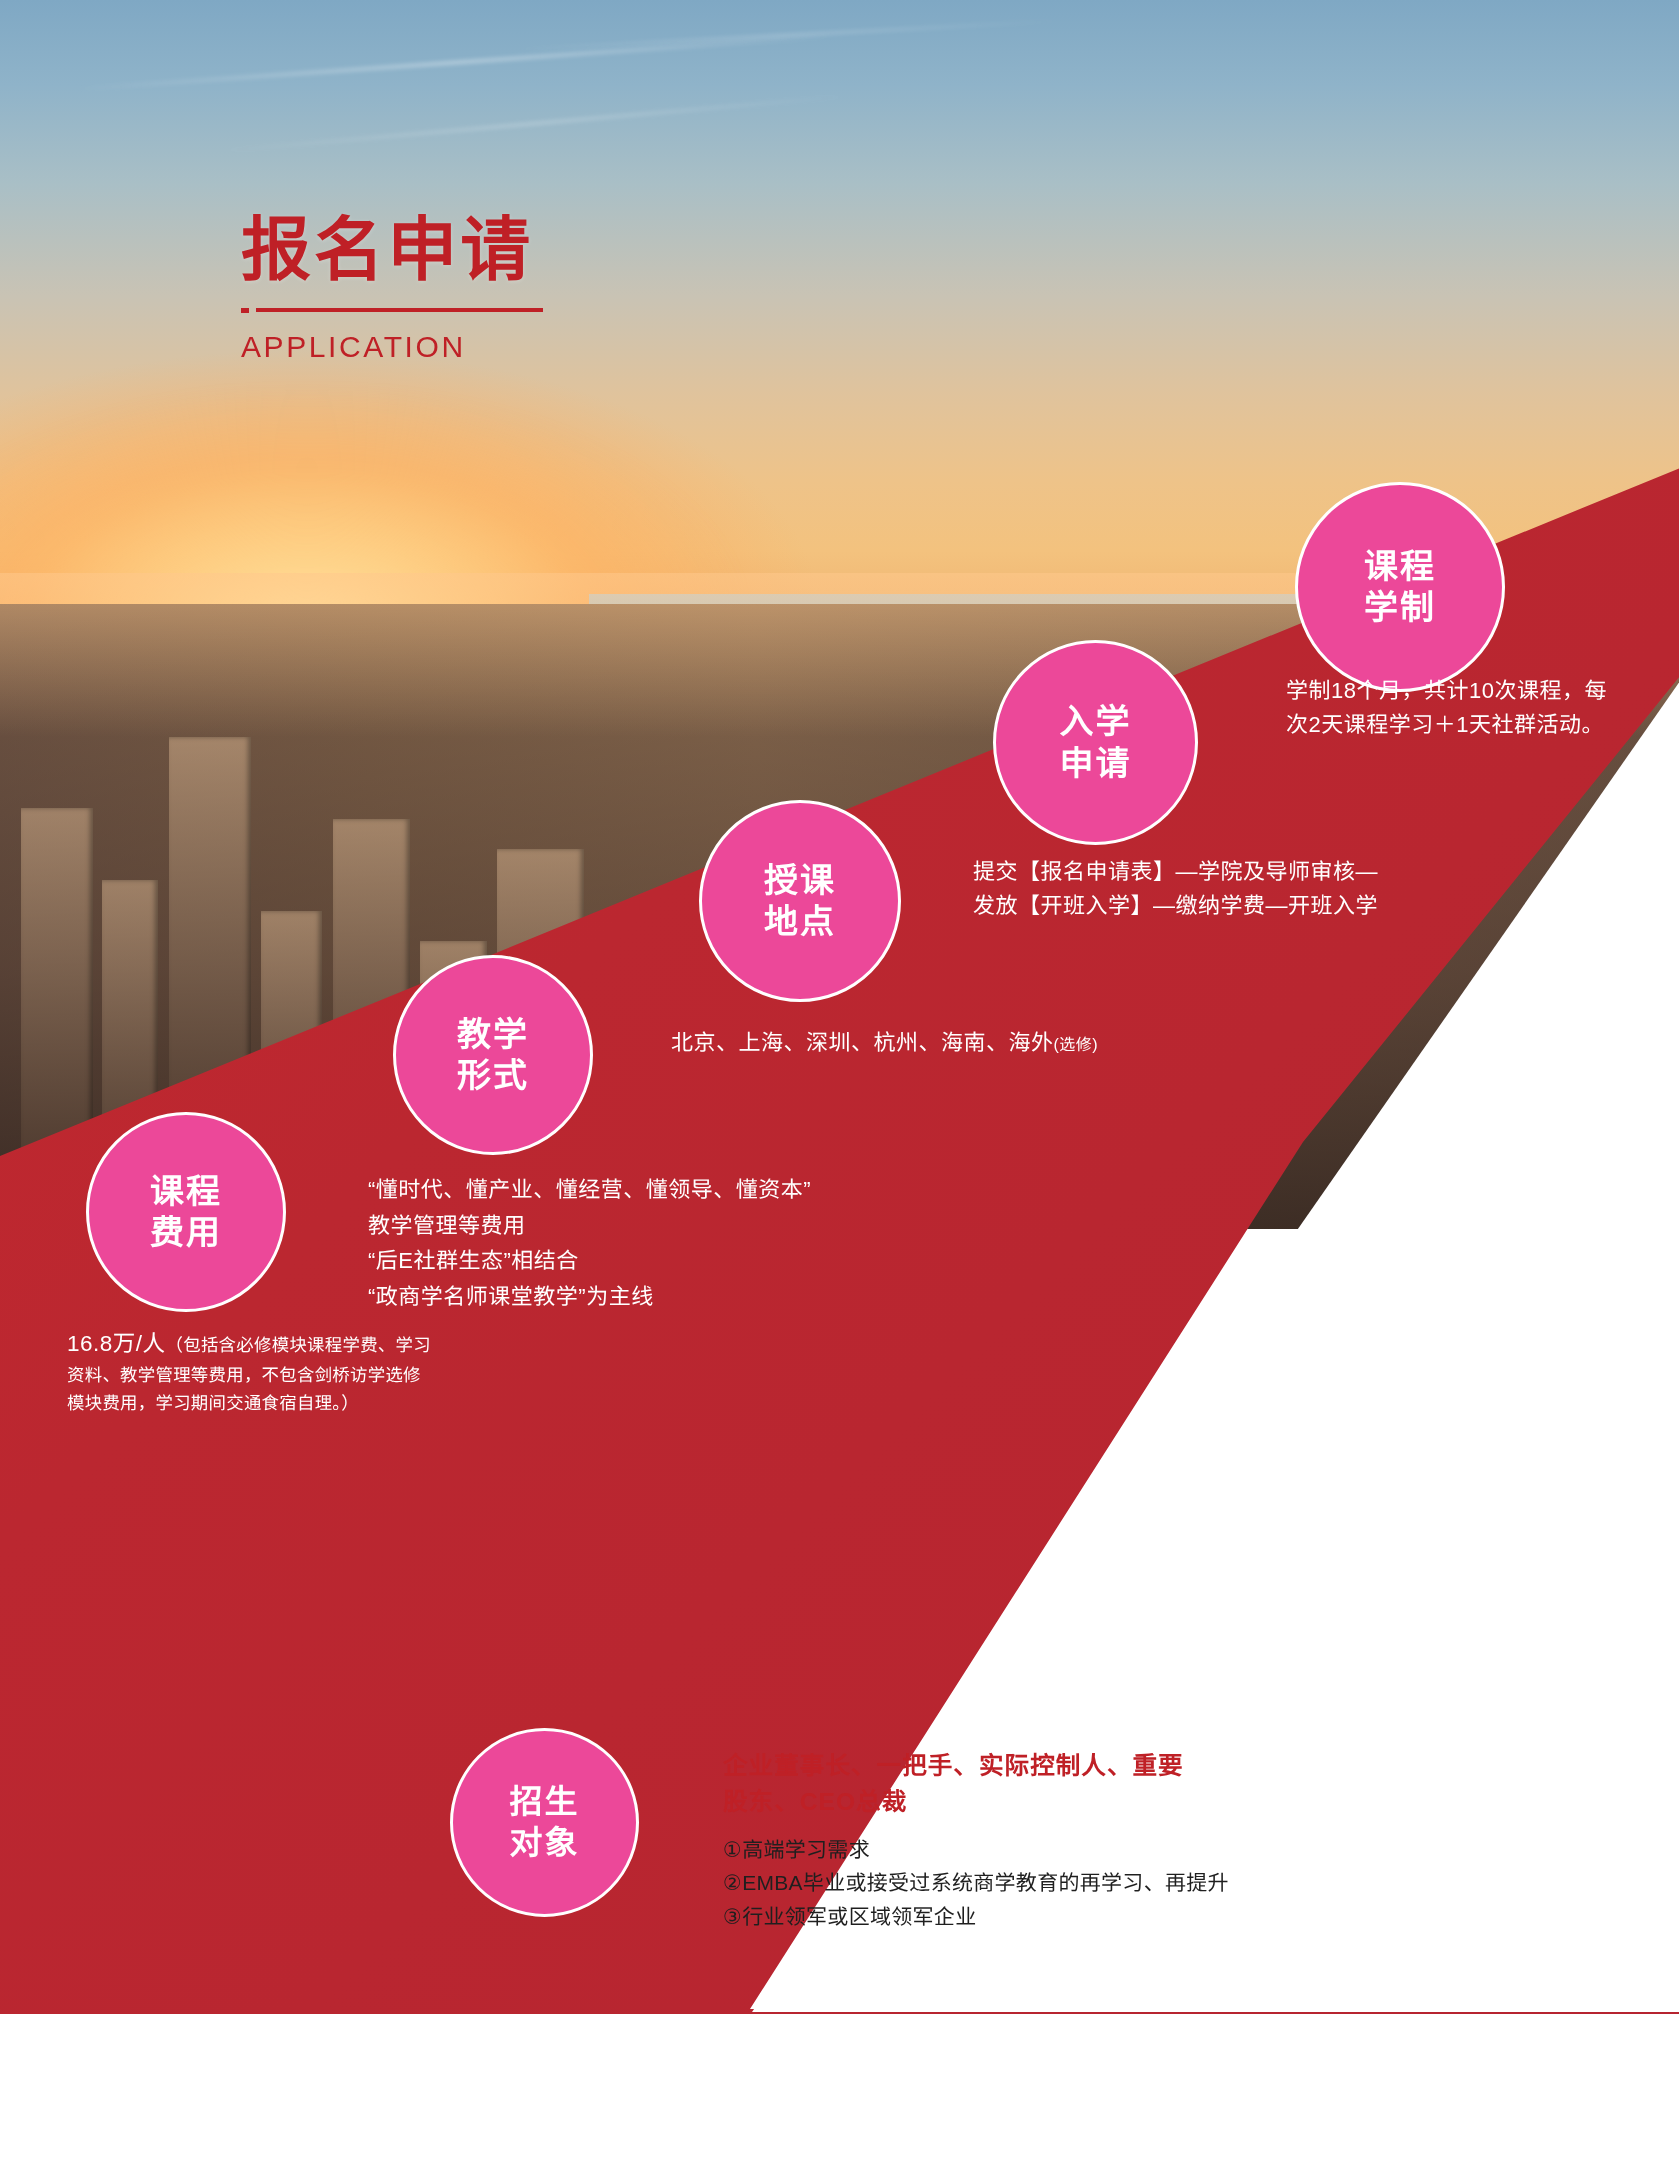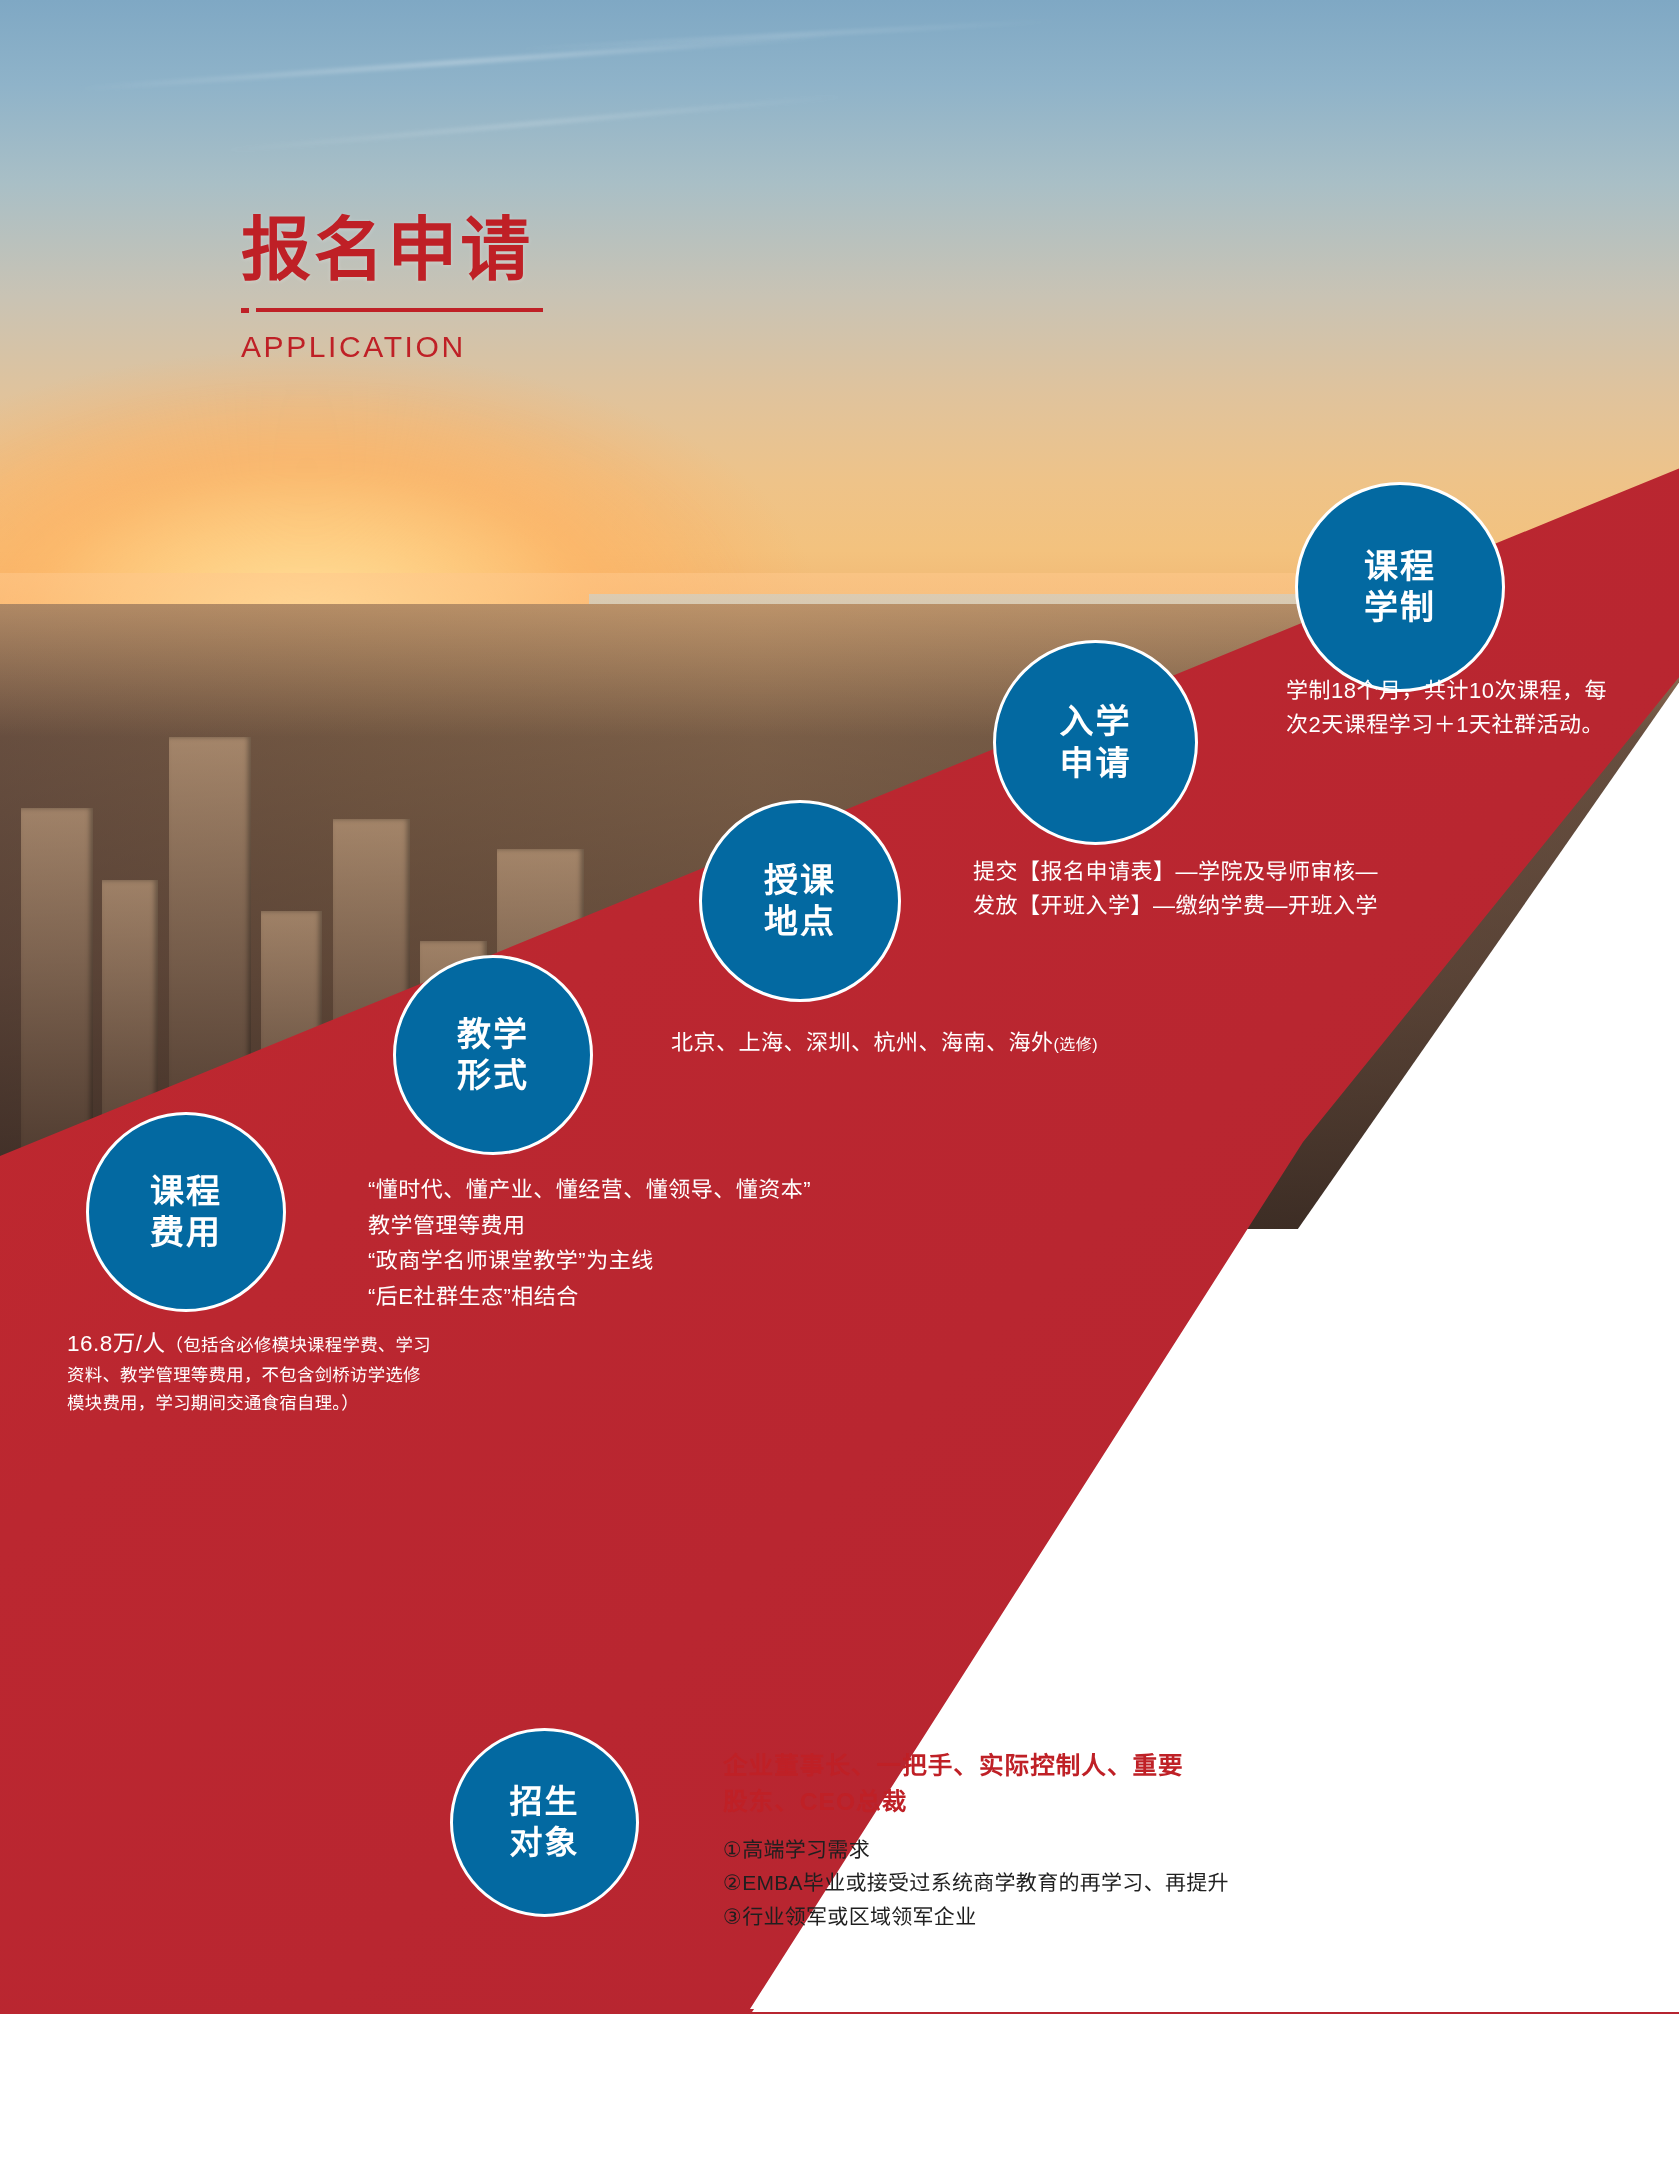--- a/index.html
+++ b/index.html
@@ -142,21 +142,21 @@
     font-size: 30px;
     letter-spacing: 2.6px;
     color: #bf2026;
     font-weight: normal;
   }
 
   
   .circle {
     position: absolute;
     border-radius: 50%;
-    background: #0369a1;
+    background: #ec4899;
     border: 3.6px solid #ffffff;
     color: #ffffff;
     display: flex;
     flex-direction: column;
     align-items: center;
     justify-content: center;
     font-weight: bold;
     line-height: 1.22;
     letter-spacing: 2px;
     box-sizing: border-box;
@@ -279,22 +279,22 @@
     <span>北京、上海、深圳、杭州、海南、海外</span><span class="small">(选修)</span>
   </div>
 
   <div class="circle c-xingshi">
     <span>教学</span>
     <span>形式</span>
   </div>
   <div class="txt t-xingshi">
     <div>“懂时代、懂产业、懂经营、懂领导、懂资本”</div>
     <div> 教学管理等费用</div>
+    <div>“后E社群生态”相结合</div>
     <div>“政商学名师课堂教学”为主线</div>
-    <div>“后E社群生态”相结合</div>
   </div>
 
   <div class="circle c-feiyong">
     <span>课程</span>
     <span>费用</span>
   </div>
   <div class="txt t-feiyong">
     <div><span class="lead">16.8万/人</span><span class="note">（包括含必修模块课程学费、学习</span></div>
     <div class="note">资料、教学管理等费用，不包含剑桥访学选修</div>
     <div class="note">模块费用，学习期间交通食宿自理。）</div>

